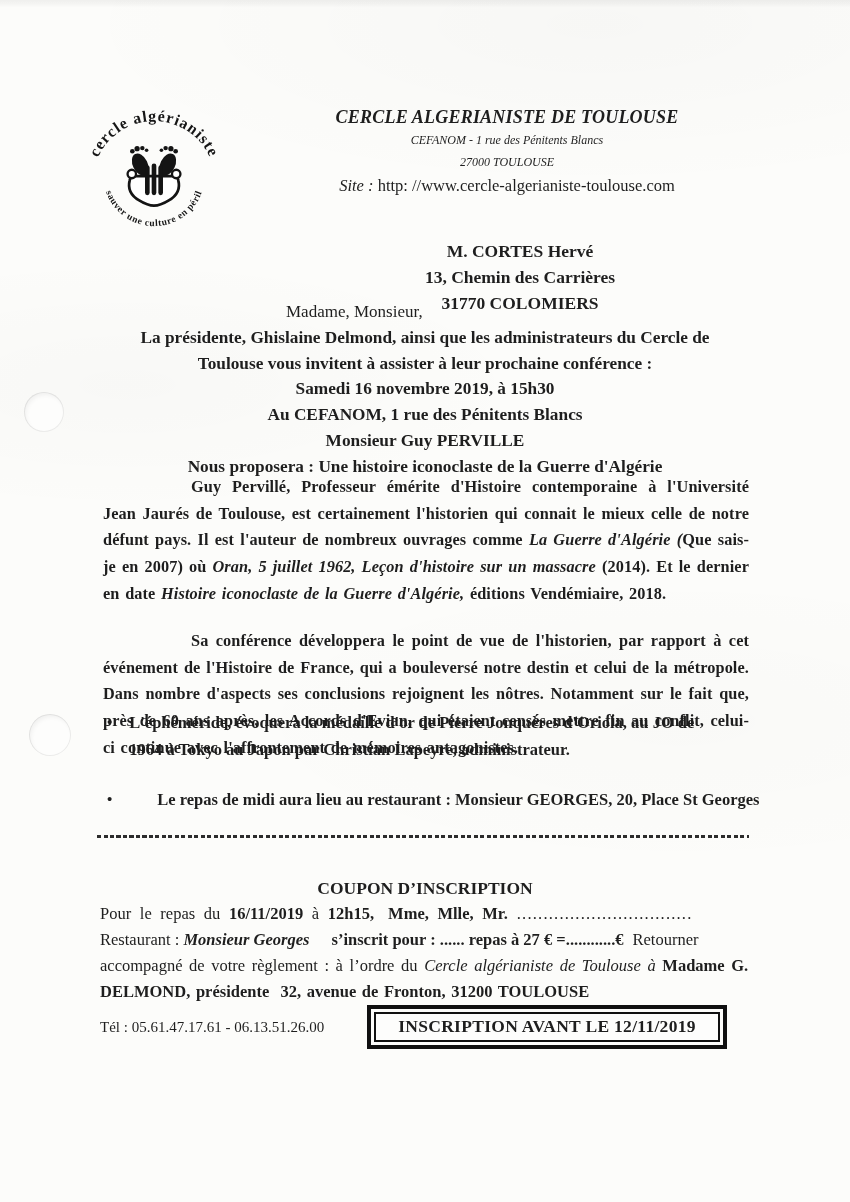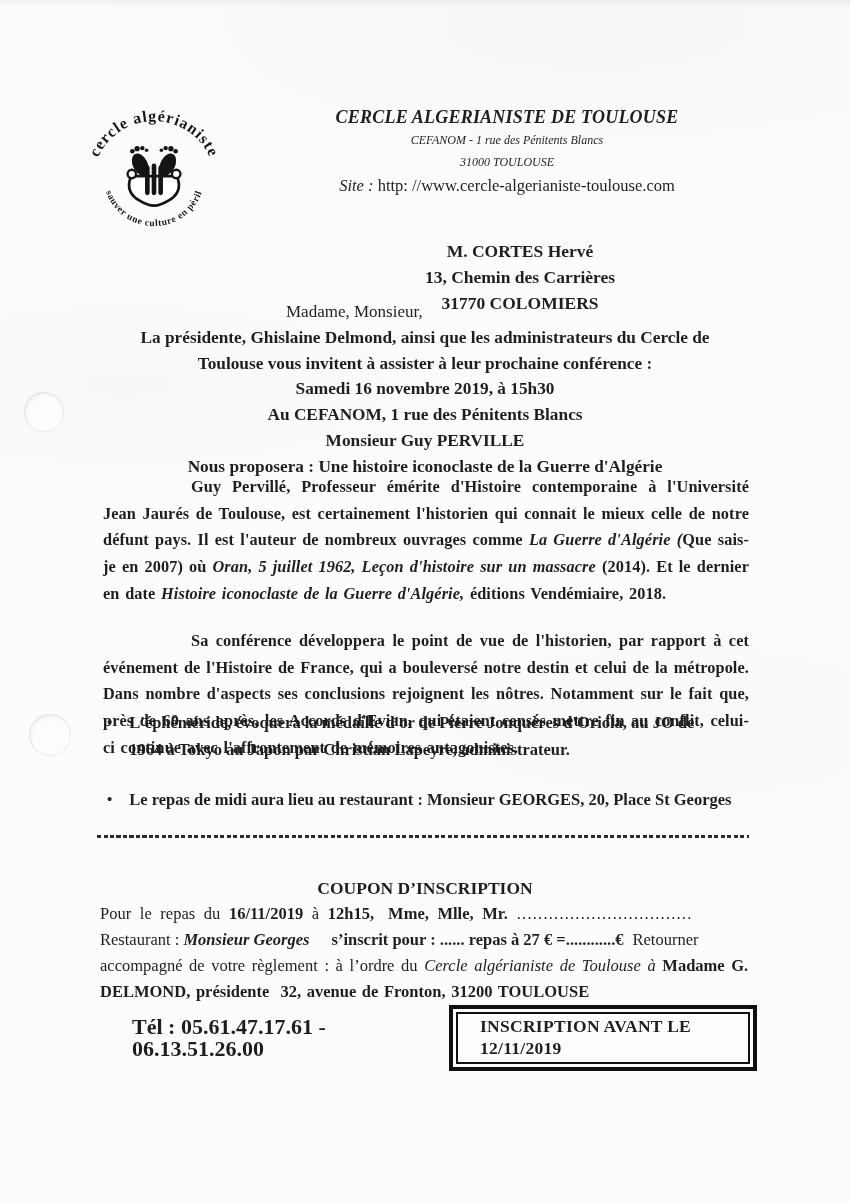--- a/index.html
+++ b/index.html
@@ -54,38 +54,38 @@
     font-weight:bold; font-size:16.3px; line-height:26.7px; text-indent:88px;
     letter-spacing:0.1px; word-spacing:1.5px; }
   .para1 { top:474px; }
   .para2 { top:628px; }
 
   .bullet { position:absolute; left:107px; display:flex; gap:17px;
     font-weight:bold; font-size:16.5px; line-height:27px; }
   .bullet-1 { top:709px; }
   .bullet-1 .bullet-text { width:578px; }
   .bullet-2 { top:786px; }
-  .bullet-2 .bullet-text { width:648px; }
+  .bullet-2 .bullet-text { width:648px;margin-left:28px; }
   .dot { font-size:15px; line-height:27px; }
 
   .separator { position:absolute; left:97px; top:835px; width:652px; height:3px;
     background:repeating-linear-gradient(90deg,#2c2c2c 0 4px, transparent 4px 6.5px); }
 
   .coupon { position:absolute; left:100px; top:877px; width:650px; font-size:16.5px; line-height:22px; }
   .coupon-title { text-align:center; font-weight:bold; font-size:17.5px; }
   .c-line { margin-top:4px; }
   .c-line1 { word-spacing:4.5px; }
   .dots { letter-spacing:1.2px; }
   .gap-md { margin-left:14px; }
   .gap-lg { margin-left:22px; }
   .gap-sm { margin-left:9px; }
   .c-line3 { word-spacing:2.5px; }
   .c-line4 { font-weight:bold; white-space:pre-wrap; word-spacing:1.5px; }
   .tel-row { display:flex; align-items:center; margin-top:9px; }
-  .tel { font-weight:bold; font-size:22px; margin-left:32px; }
+  .tel { font-weight:normal; font-size:15px; }
   .deadline-box { margin-left:50px; font-weight:bold; font-size:17.5px; letter-spacing:0.3px;
     border:2px solid #101010; outline:4px solid #101010; outline-offset:3px;
     padding:1px 22px 3px; background:#fdfdfc; }
 </style>
 </head>
 <body>
 
 <div class="page">
 
   <div class="crease crease-1"></div>
@@ -122,21 +122,21 @@
         <rect x="61.5" y="62" width="4.4" height="28" rx="2.2" fill="#141414"></rect>
         <rect x="67.8" y="60" width="4.4" height="30" rx="2.2" fill="#141414"></rect>
         <rect x="74.1" y="62" width="4.4" height="28" rx="2.2" fill="#141414"></rect>
       </g>
     </svg>
   </div>
 
   <div class="org-header">
     <div class="org-name">CERCLE ALGERIANISTE DE TOULOUSE</div>
     <div class="org-addr">CEFANOM - 1 rue des Pénitents Blancs</div>
-    <div class="org-addr">31000 TOULOUSE</div>
+    <div class="org-addr">27000 TOULOUSE</div>
     <div class="site-line"><span class="i">Site :</span> <span>http: //www.cercle-algerianiste-toulouse.com</span></div>
   </div>
 
   <div class="recipient">
     <div>M. CORTES Hervé</div>
     <div>13, Chemin des Carrières</div>
     <div>31770 COLOMIERS</div>
   </div>
 
   <div class="salutation">Madame, Monsieur,</div>

